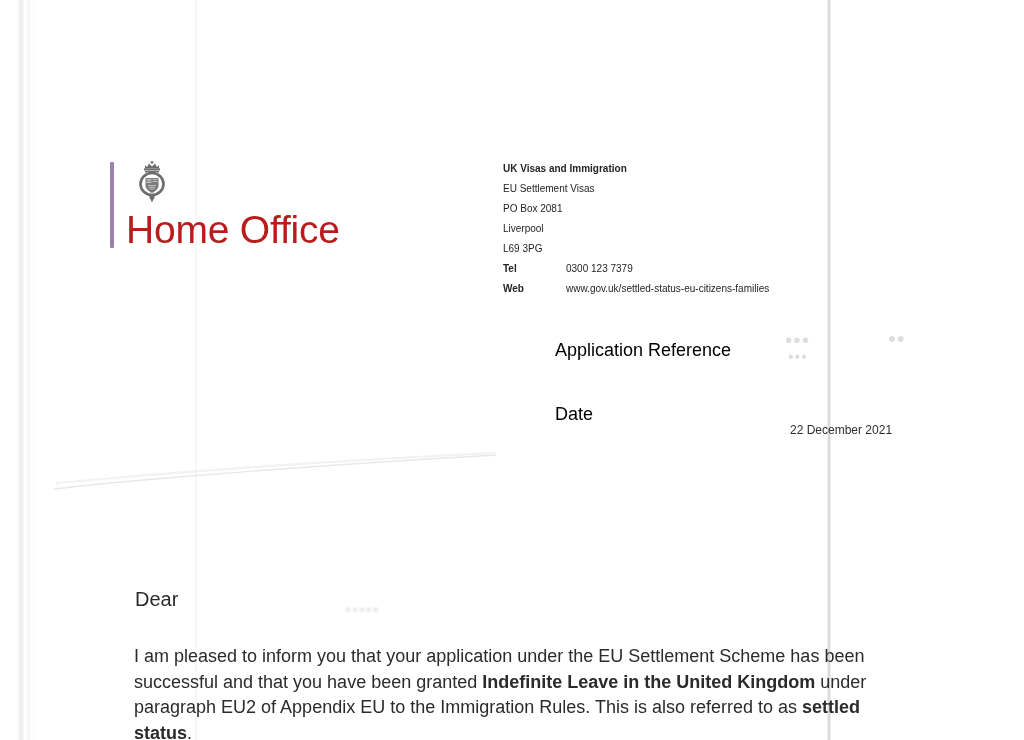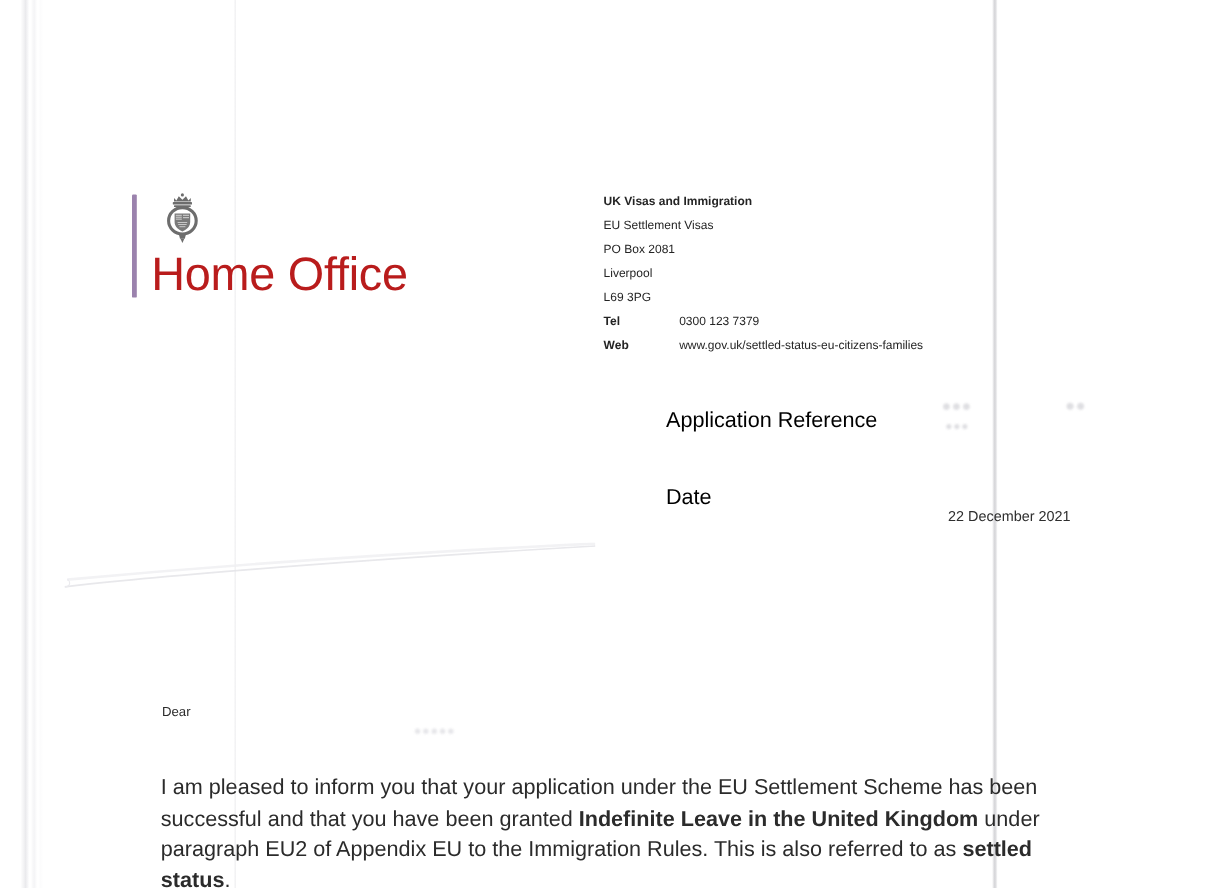--- a/index.html
+++ b/index.html
@@ -142,21 +142,21 @@
     color: #2e2e2e;
     width: 150px;
     margin-top: 36px;
   }
 
   
   .salutation {
     position: absolute;
     left: 135px;
     top: 588px;
-    font-size: 11px;
+    font-size: 20px;
     color: #2b2b2b;
   }
   .body-para {
     position: absolute;
     left: 134px;
     top: 626px;
     width: 760px;
     font-size: 18px;
     line-height: 25.5px;
     color: #2b2b2b;

